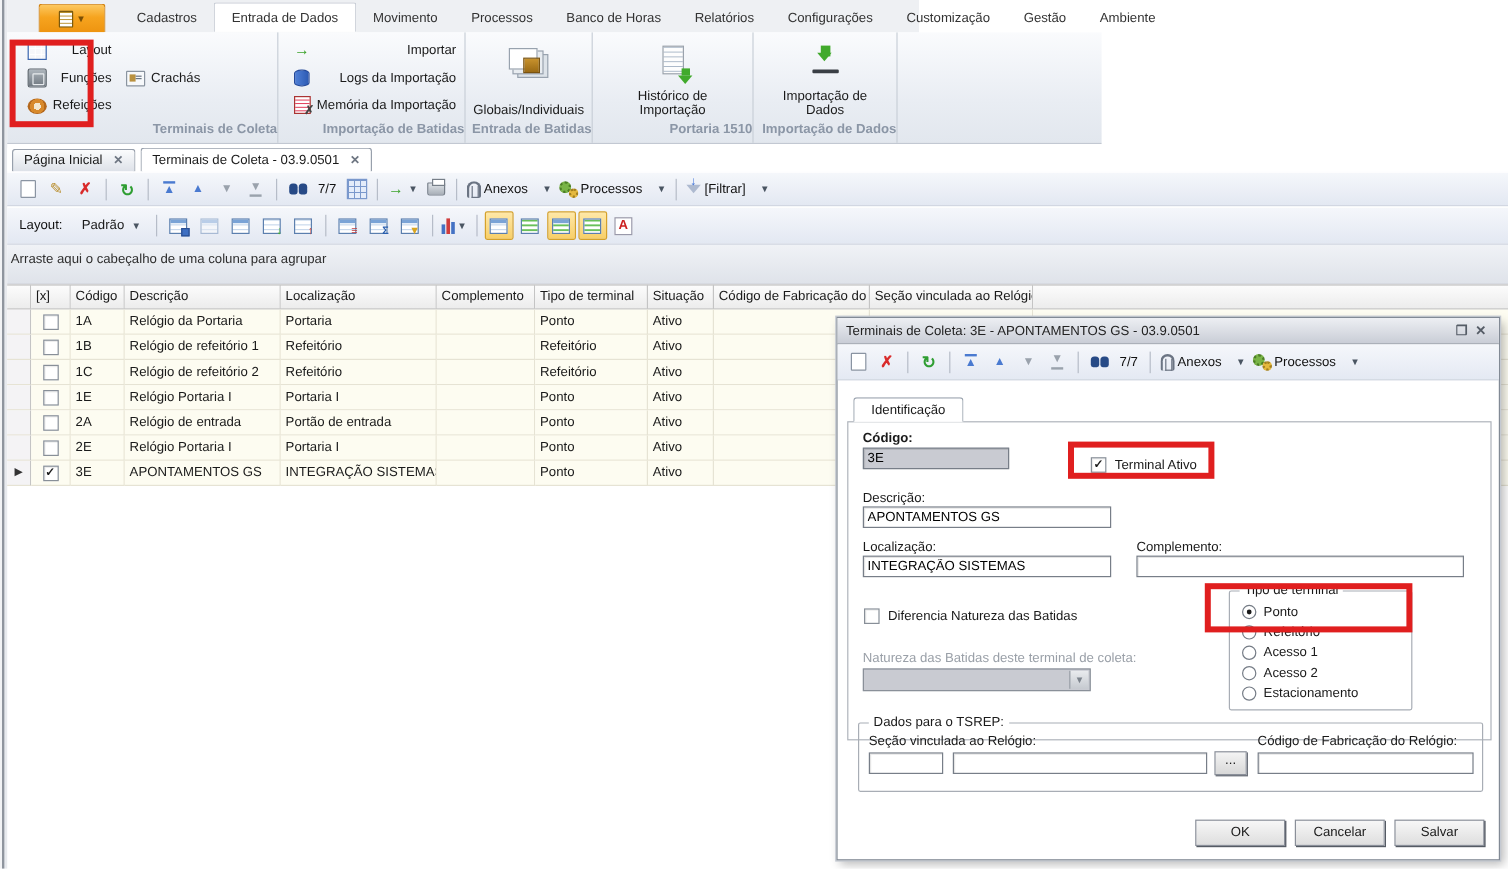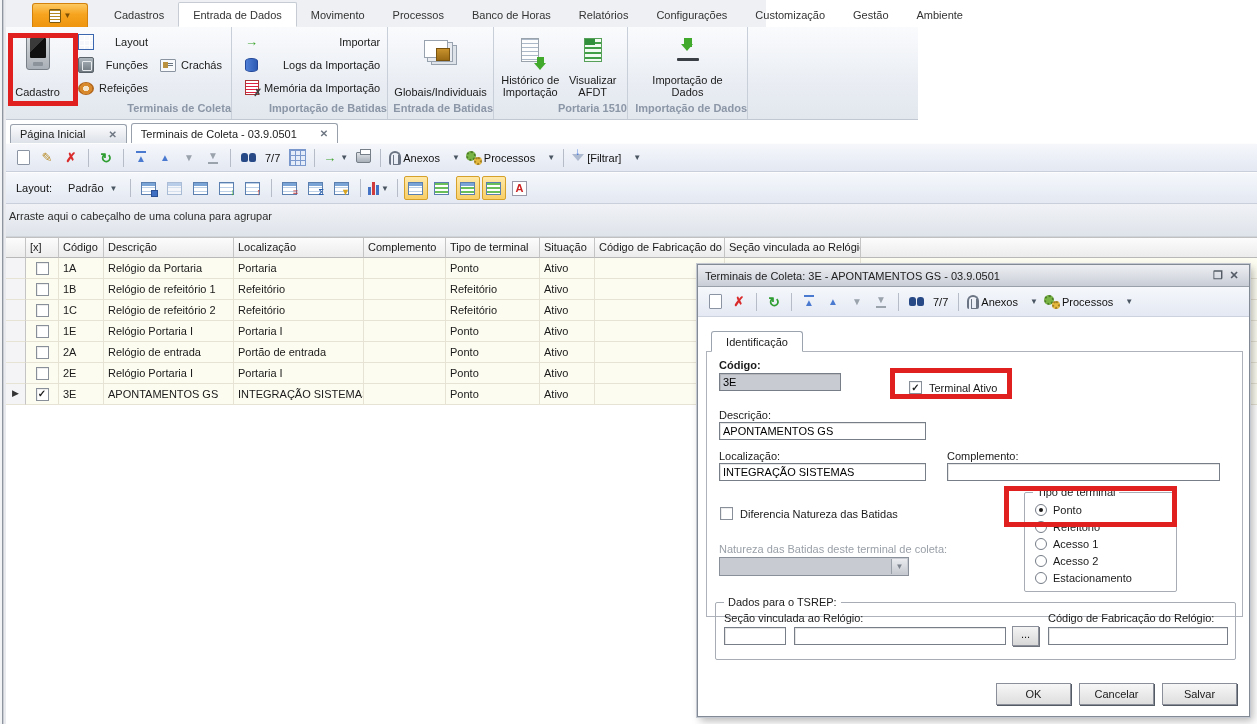--- a/index.html
+++ b/index.html
@@ -63,21 +63,21 @@
      background-image:linear-gradient(#3f9e46 2px, transparent 2px); background-size:100% 5px; background-position:2px 3px; }
   .ic-afdt::before { content:""; position:absolute; left:0; top:0; width:10px; height:6px; background:#2f8f3a; }
   .ic-impdados { width:24px; height:26px; margin-top:4px; }
   .ic-impdados .arr-dn { left:8px; top:0; width:8px; height:9px; }
   .ic-impdados::after { content:""; position:absolute; left:1px; bottom:3px; width:22px; height:3px; background:#3a3f45; border-radius:1px; }
 
   .redbox { position:absolute; border:5px solid #e01f1f; z-index:30; pointer-events:none; }
 
   
   #doctabs { position:absolute; left:6px; top:123px; right:0; height:20px; display:flex; align-items:flex-end; background:#fff; }
-  .dtab { display:flex; align-items:center; gap:23px; padding:0 9px; height:19px; border:1px solid #98a0ac; border-bottom:none;
+  .dtab { display:flex; align-items:center; gap:9px; padding:0 9px; height:19px; border:1px solid #98a0ac; border-bottom:none;
     border-radius:3px 3px 0 0; background:linear-gradient(#fbfcfd,#dde1e8); margin-right:2px; margin-left:4px; cursor:pointer; }
   .dtab.active { background:#fff; height:20px; margin-left:2px; }
   .dtab .x { color:#6e7682; font-weight:bold; font-size:10px; cursor:pointer; }
 
   
   .toolbar { position:absolute; left:6px; right:0; display:flex; align-items:center; gap:2px; padding-left:6px;
     background:linear-gradient(#f5f7fb,#e3e8f2); border-top:1px solid #fdfdfe; border-bottom:1px solid #c9cfdb; }
   #toolbar1 { top:143px; height:29px; }
   #toolbar2 { top:172px; height:32px; }
   .tbtn { height:22px; min-width:22px; display:flex; align-items:center; justify-content:center; gap:2px; padding:0 2px; border-radius:2px; cursor:pointer; }
@@ -195,24 +195,20 @@
       <div class="rtab"><span>Relatórios</span></div>
       <div class="rtab"><span>Configurações</span></div>
       <div class="rtab"><span>Customização</span></div>
       <div class="rtab"><span>Gestão</span></div>
       <div class="rtab"><span>Ambiente</span></div>
   </div>
 
   <div id="ribbonbody">
     <div class="rgroup" style="width:226px">
       <div class="rgroup-content">
-        <div class="bigbtn">
-          <span class="ic ic-device"></span>
-          <span>Cadastro</span>
-        </div>
         <div class="smcol" style="margin-left:8px">
           <div class="smallbtn">
             <span class="ic ic16 ic-grid-blue"></span>
             <span>Layout</span>
           </div>
           <div class="smallbtn">
             <span class="ic ic16 ic-funcoes"></span>
             <span>Funções</span>
           </div>
           <div class="smallbtn">
@@ -260,24 +256,20 @@
       <div class="rgroup-label">Entrada de Batidas</div>
     </div>
 
     <div class="rgroup" style="width:134px">
       <div class="rgroup-content" style="justify-content:center">
         <div class="bigbtn" style="width:66px">
           <span class="ic ic-histdoc">
               <span class="arr-dn" style="right:-6px;bottom:-2px"></span>
             </span>
           <span>Histórico de Importação</span>
-        </div>
-        <div class="bigbtn" style="width:62px">
-          <span class="ic ic-afdt"></span>
-          <span>Visualizar AFDT</span>
         </div>
       </div>
       <div class="rgroup-label">Portaria 1510</div>
     </div>
 
     <div class="rgroup" style="width:120px">
       <div class="rgroup-content" style="justify-content:center">
         <div class="bigbtn" style="width:80px">
           <span class="ic ic-impdados">
               <span class="arr-dn"></span>

